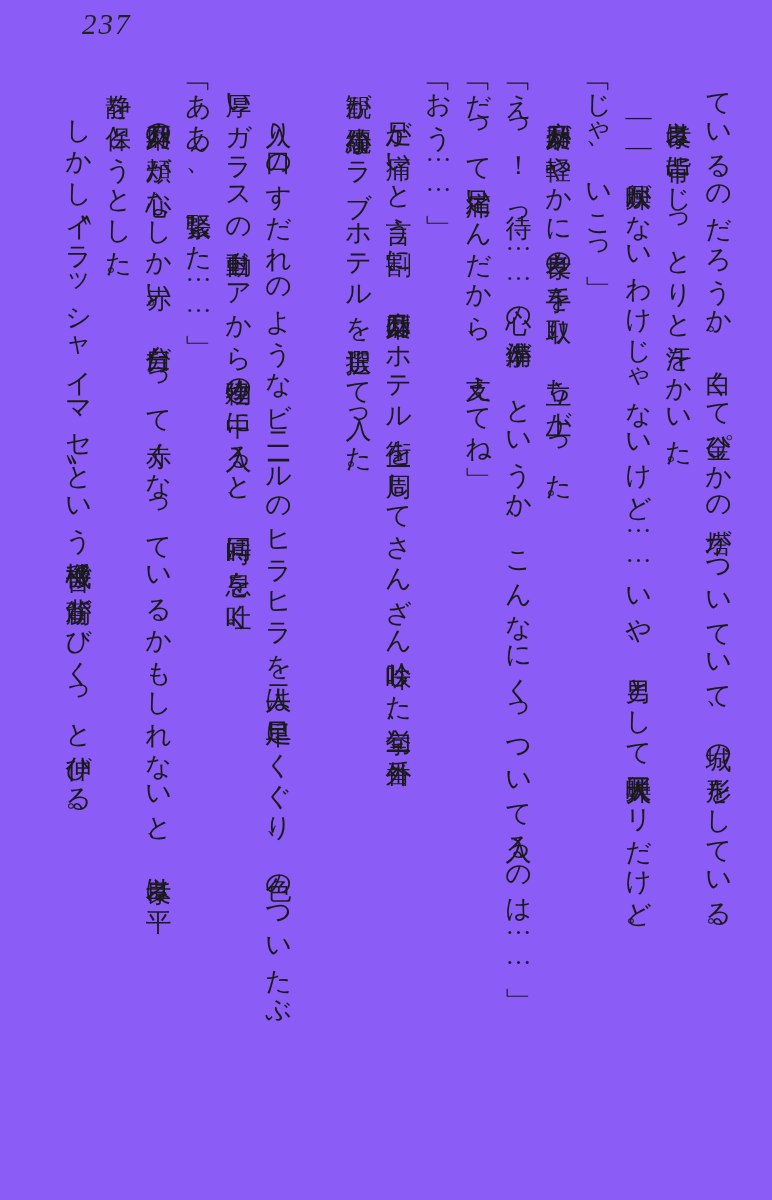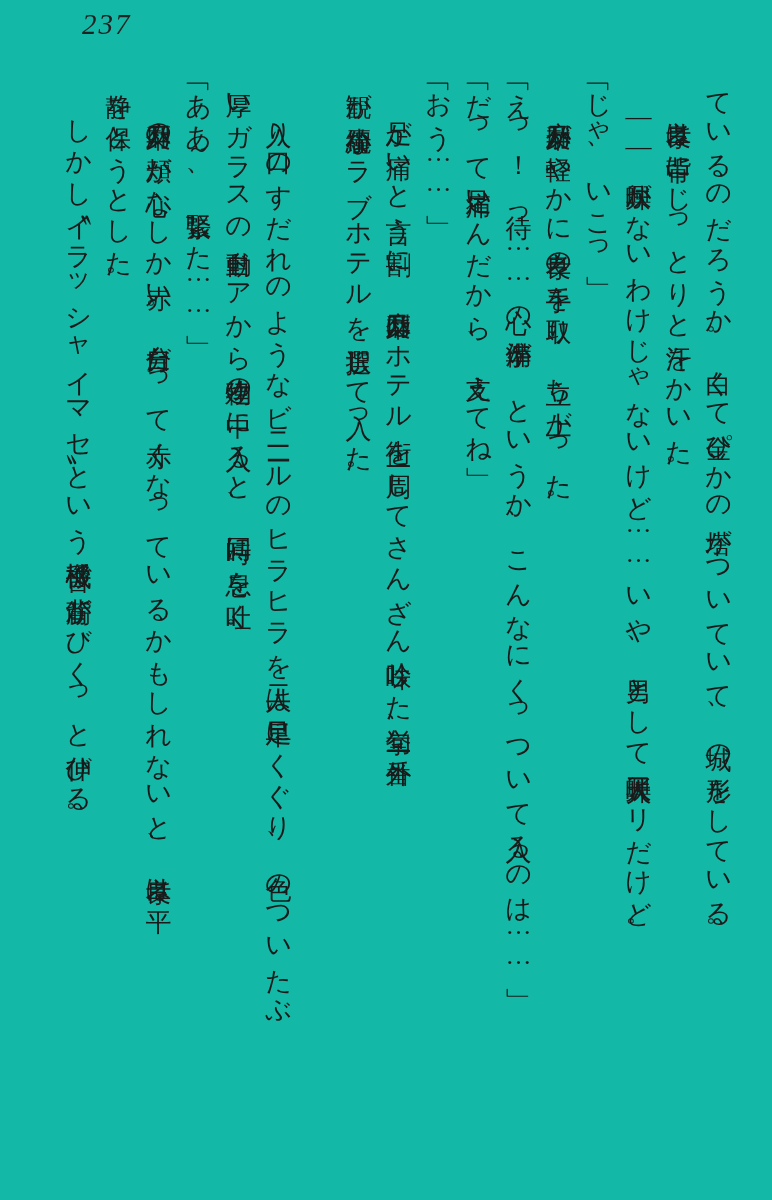--- a/index.html
+++ b/index.html
@@ -4,21 +4,21 @@
 <style>
   html, body {
     margin: 0;
     padding: 0;
     background: #888;
   }
   .page {
     position: relative;
     width: 772px;
     height: 1200px;
-    background: #14b8a6;
+    background: #8b5cf6;
     overflow: hidden;
     font-family: "Liberation Serif", "DejaVu Serif", serif;
   }
   .page-number {
     position: absolute;
     top: 8px;
     left: 82px;
     font-size: 29px;
     font-style: italic;
     color: #222;

